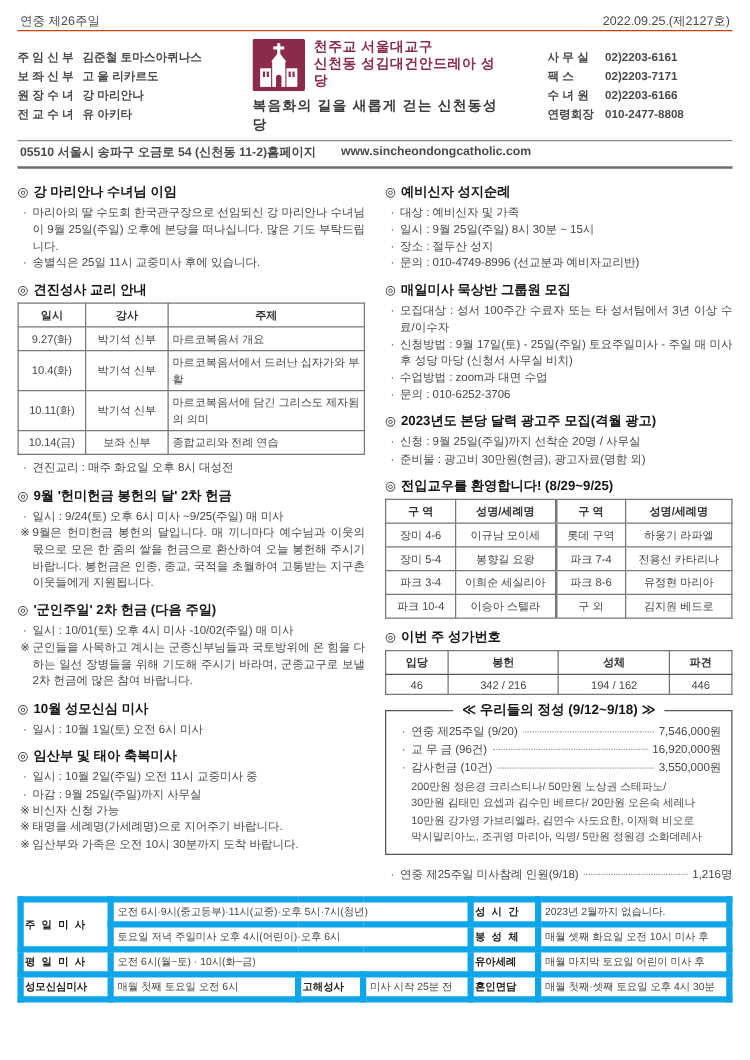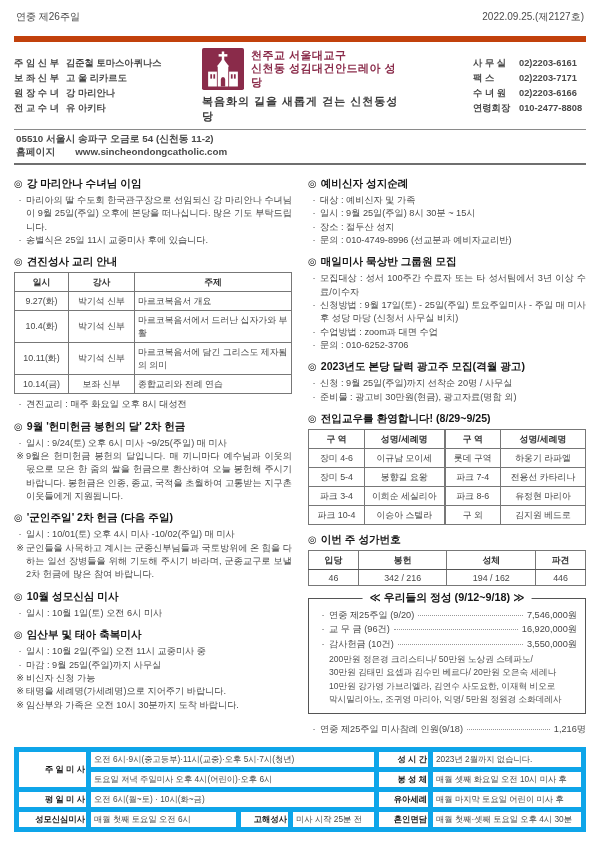--- a/index.html
+++ b/index.html
@@ -4,33 +4,33 @@
 <style>
   html,body{margin:0;padding:0;}
   body{
     width:600px;height:848px;overflow:hidden;background:#ffffff;
     font-family:"Liberation Sans","DejaVu Sans",sans-serif;
     color:#3f3f3f;-webkit-font-smoothing:antialiased;
   }
   .page{box-sizing:border-box;width:600px;height:848px;padding:8px 14px 6px;}
   
   .toprow{display:flex;justify-content:space-between;font-size:10px;color:#4a4a4a;
-    padding:2px 2px 12px;border-bottom:6px solid #c2410c;align-items:flex-end;}
+    padding:2px 2px 0;border-bottom:1px solid #c2410c;align-items:flex-end;}
   .mast{display:flex;align-items:center;padding:6px 0 5px;border-bottom:1px solid #8a8a8a;gap:36px;}
   .staff{width:152px;font-size:9.3px;line-height:1.62;font-weight:bold;color:#4a4a4a;}
   .staff .role{display:inline-block;width:52px;}
   .mastmid{flex:1;display:flex;flex-direction:column;align-items:center;}
   .titlerow{display:flex;align-items:center;gap:7px;}
   .logo{width:42px;height:42px;flex:none;}
   .ctitle{font-weight:bold;font-size:11px;line-height:1.22;letter-spacing:0.5px;}
   .tagline{font-size:11px;color:#3a3a3a;margin-top:4px;letter-spacing:1px;font-weight:bold;}
   .contacts{width:148px;font-size:9.3px;line-height:1.62;font-weight:bold;color:#4a4a4a;}
-  .contacts .clabel{display:inline-block;width:46px;margin-left:35px;}
+  .contacts .clabel{display:inline-block;width:46px;}
   .addrrow{display:flex;justify-content:flex-start;font-size:9.8px;color:#4a4a4a;
-    padding:3px 2px 4px;border-bottom:2px solid #6f6f6f;font-weight:bold;flex-direction:column;}
+    padding:3px 2px 4px;border-bottom:2px solid #6f6f6f;font-weight:bold;}
   .addrrow .hp{display:flex;gap:20px;}
   
   .cols{display:flex;gap:16px;padding-top:7px;}
   .col{width:50%;min-width:0;}
   .sec{margin-bottom:8px;}
   .sec-title{font-weight:bold;color:#161616;font-size:10.6px;margin:5px 0 3px;display:flex;gap:4px;align-items:baseline;}
   .sec-title .sb{font-size:10px;}
   .item{display:flex;font-size:9.2px;line-height:1.45;color:#474747;}
   .item .m{width:12px;flex:none;text-align:center;}
   .item .t{flex:1;text-align:justify;}
@@ -51,21 +51,21 @@
   .box-title{position:absolute;top:-8px;left:50%;transform:translateX(-50%);background:#fff;
     padding:0 7px;font-weight:bold;font-size:10.8px;color:#151515;white-space:nowrap;}
   .dline{display:flex;align-items:baseline;font-size:9.2px;line-height:1.55;color:#474747;}
   .dline .m{width:12px;flex:none;text-align:center;}
   .leader{flex:1;border-bottom:1.2px dotted #999;margin:0 4px;transform:translateY(-2px);}
   .detail{margin:2px 0 1px 12px;font-size:8.6px;line-height:1.55;color:#4c4c4c;}
   .attline{margin:2px 0 6px;}
   
   .sched{margin-top:5px;border-top:2px solid #555;border-bottom:2px solid #555;table-layout:fixed;}
   .sched td{border:5px solid #0ea5e9;padding:2px 3px;font-size:8.3px;color:#474747;white-space:nowrap;overflow:hidden;}
-  .sched td.lab{font-weight:bold;color:#222;text-align:right;padding:2px 1px;}
+  .sched td.lab{font-weight:bold;color:#222;text-align:left;padding:2px 1px;font-family:Liberation Mono, monospace;}
 </style>
 </head>
 <body>
 
 <div class="page">
 
   <div class="toprow">
     <span>연중 제26주일</span>
     <span>2022.09.25.(제2127호)</span>
   </div>

